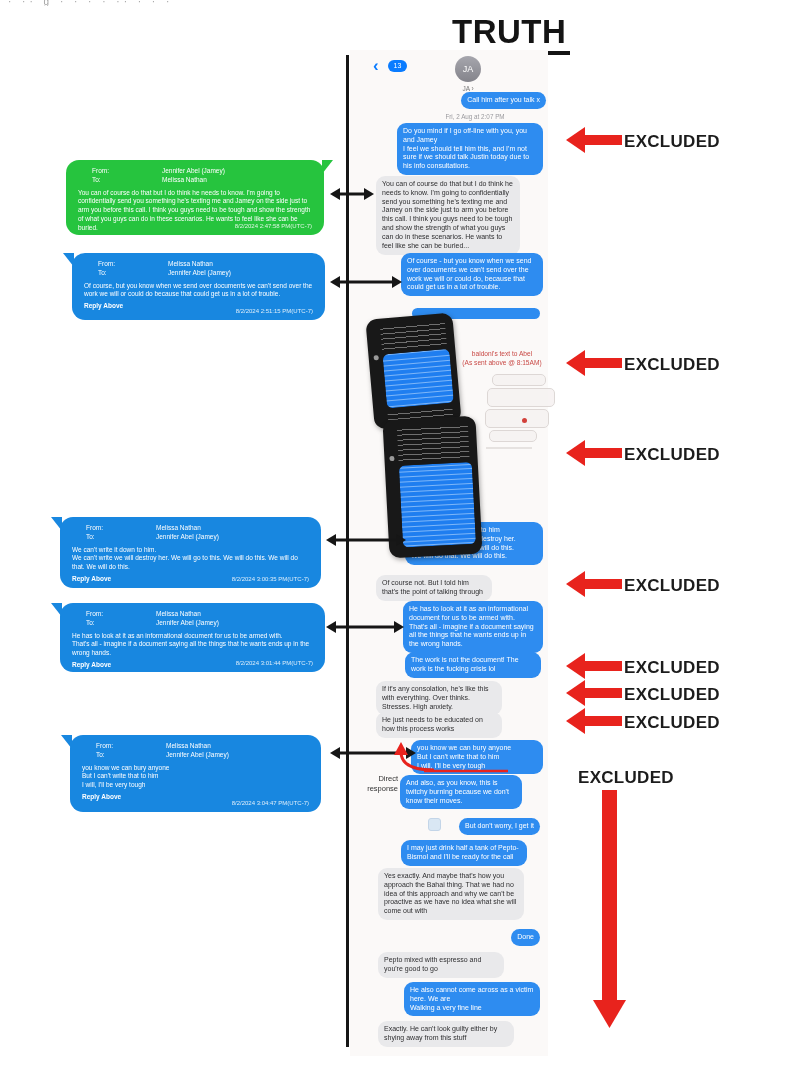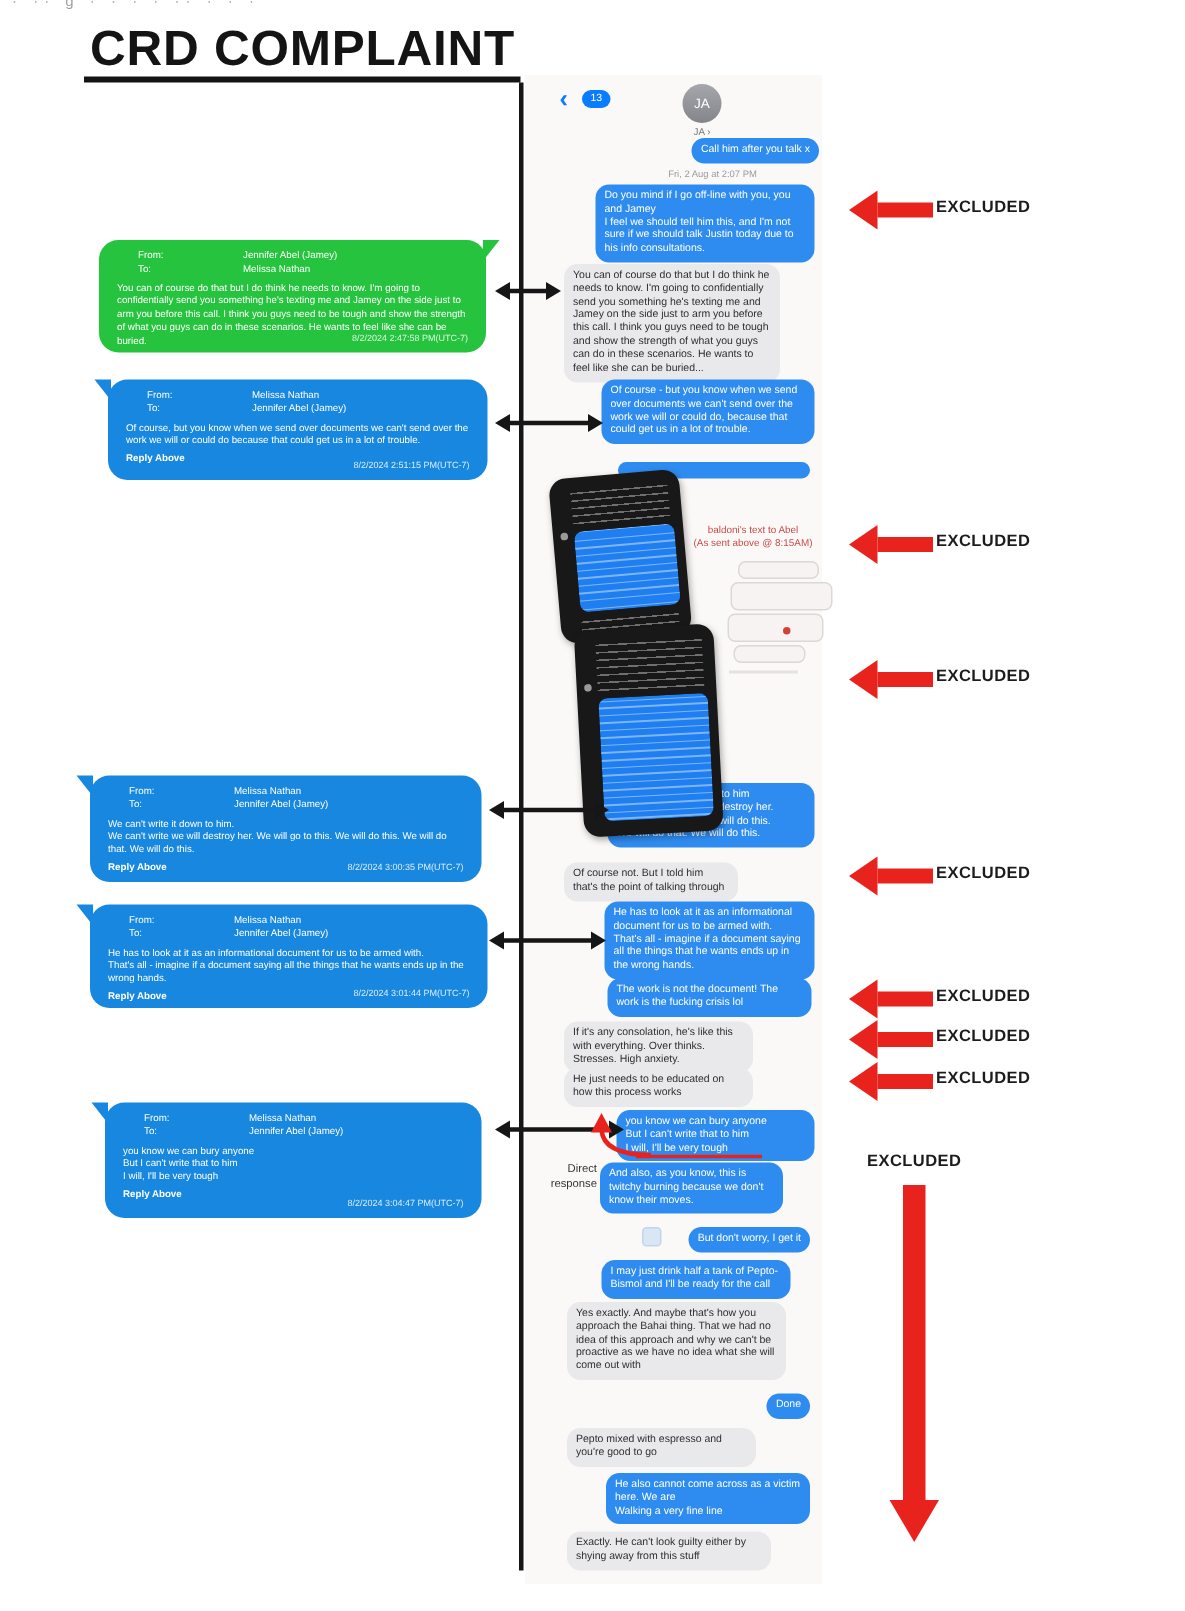--- a/index.html
+++ b/index.html
@@ -55,21 +55,21 @@
 
   
   .ghost{position:absolute;border:1px solid #d8d2d0;background:#f6f2f1;border-radius:5px;opacity:.85;z-index:2;}
   .reddot{position:absolute;left:522px;top:418px;width:5px;height:5px;border-radius:50%;background:#d2403a;z-index:3;}
   .ghostline{position:absolute;left:486px;top:447px;width:46px;height:2px;background:#d8d2d0;opacity:.6;z-index:2;}
 
   .annotation{position:absolute;left:452px;top:350px;width:100px;text-align:center;color:#c94a46;
               font-size:6.6px;line-height:1.35;z-index:3;}
 
   
-  .excl{position:absolute;left:624px;font-size:11px;font-weight:600;color:#1c1c1c;letter-spacing:.3px;z-index:7;}
+  .excl{position:absolute;left:624px;font-size:17px;font-weight:600;color:#1c1c1c;letter-spacing:.3px;z-index:7;}
   #excl-v{left:578px;top:768px;}
 
   .directresp{position:absolute;left:346px;top:774px;width:52px;text-align:right;font-size:7.5px;
               color:#333;line-height:1.3;white-space:pre-line;z-index:7;}
 
   
   .exhibit{position:absolute;z-index:2;border-radius:13px;color:#fff;box-sizing:border-box;
            padding:7px 10px 5px 12px;font-size:6.5px;line-height:1.35;}
   .exhibit.green{background:#26c43e;}
   .exhibit.blue{background:#1887e0;}
@@ -91,21 +91,21 @@
 
   svg.overlay{position:absolute;left:0;top:0;z-index:6;pointer-events:none;}
 </style>
 </head>
 <body>
 
 <div class="canvas">
 
   <div class="topfrag">· ·· g · · · · ·· · · ·</div>
 
-  <div class="title" id="title-left">CRD COMPLAINT</div>
+  <div class="title" id="title-right">TRUTH</div>
   <div id="divider"></div>
 
   <div id="thread-panel"></div>
   <div class="back">‹</div>
   <div class="badge">13</div>
   <div class="avatar">JA</div>
   <div class="contactlbl">JA ›</div>
 
   <div class="msg sent" style="right:244px;top:92px;max-width:130px;">Call him after you talk x</div>
   <div class="datehdr">Fri, 2 Aug at 2:07 PM</div>

